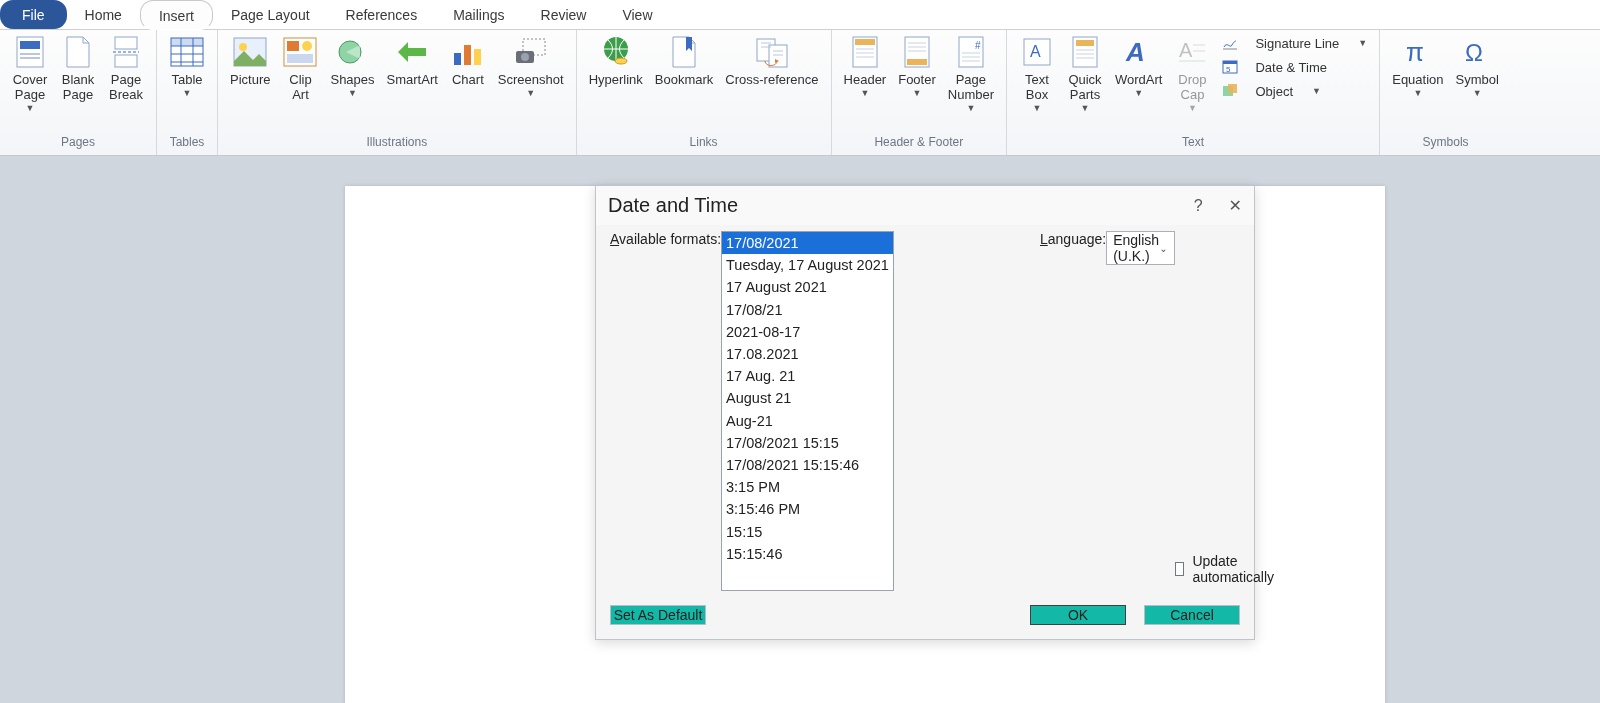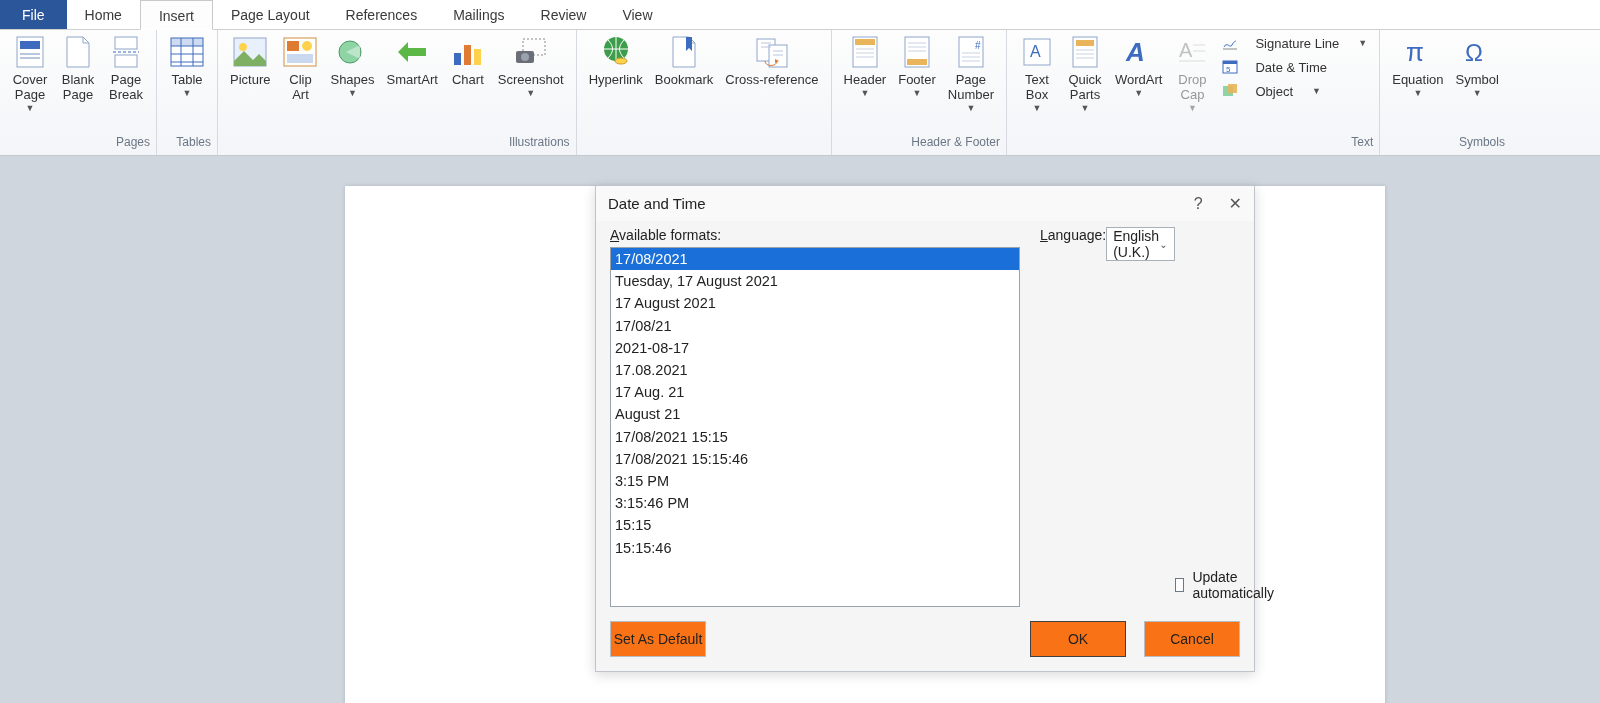--- a/index.html
+++ b/index.html
@@ -22,20 +22,21 @@
     height: 30px;
     background: #fff;
     border-bottom: 1px solid #d0d0d0;
   }
   .tab {
     padding: 0 18px;
     line-height: 30px;
     font-size: 14px;
     color: #3a3a3a;
     cursor: pointer;
+    border-radius: 13px;
   }
   .tab.file {
     background: #2b579a;
     color: #fff;
     padding: 0 22px;
   }
   .tab.active {
     border: 1px solid #c9c9c9;
     border-bottom: 1px solid #fff;
     margin-bottom: -1px;
@@ -56,21 +57,21 @@
     flex-direction: column;
     padding: 2px 6px 0 6px;
     border-right: 1px solid #d6dae0;
   }
   .group-row {
     display: flex;
     align-items: flex-start;
     flex: 1;
   }
   .group-label {
-    text-align: right;
+    text-align: center;
     font-size: 12px;
     color: #6b7785;
     padding-bottom: 4px;
     height: 20px;
   }
   .big-btn {
     display: flex;
     flex-direction: column;
     align-items: center;
     justify-content: flex-start;
@@ -143,29 +144,29 @@
     border:1px solid #bfc4cb;
     box-shadow: 0 3px 12px rgba(0,0,0,.15);
     font-size:14px;
     color:#222;
   }
   .dlg-title {
     display:flex;align-items:center;justify-content:space-between;
     padding: 8px 12px 8px 12px;
     background:#f9f9f9;
   }
-  .dlg-title .t { font-size:15px;}
+  .dlg-title .t { font-size:20px;}
   .dlg-title .ctrls{display:flex;gap:26px;align-items:center;}
   .dlg-title .ctrls span{cursor:pointer;color:#555;font-size:16px;}
   .dlg-body {
     display:flex;
     gap:20px;
     padding: 6px 14px 4px 14px;
   }
-  .col-left {flex:1;display:flex;flex-direction:column;}
+  .col-left {flex:1;display:flex;flex-direction:row;}
   .col-right{width:200px;display:flex;justify-content:space-between;}
   .fld-label{font-size:14px;margin-bottom:4px;}
   .fld-label .u{text-decoration:underline;}
   .listbox {
     border:1px solid #9aa2ad;
     background:#fff;
     height:360px;
     overflow-y:auto;
     font-size:14.5px;
     position:relative;
@@ -179,21 +180,21 @@
     border:1px solid #a9b0ba;background:#fff;height:26px;padding:16px 6px;cursor:pointer;
   }
   .combo .caret{font-size:10px;color:#555;}
   .chk{display:flex;align-items:center;gap:8px;margin-top:auto;margin-bottom:6px;cursor:pointer;}
   .chk .box{width:14px;height:14px;border:1px solid #6d7885;background:#fff;}
   .dlg-foot{
     display:flex;justify-content:space-between;align-items:center;
     padding: 10px 14px 14px 14px;
   }
   .btn{
-    min-width:96px;height:36px;border:1px solid #b7bdc5;background:#f97316;
+    min-width:96px;height:20px;border:1px solid #b7bdc5;background:#14b8a6;
     display:flex;align-items:center;justify-content:center;cursor:pointer;font-size:14px;
   }
   .btn.primary{border:1px solid #404040;}
   .foot-right{display:flex;gap:18px;}
 
   
   svg{display:block;}
 </style>
 </head>
 <body>
@@ -363,20 +364,21 @@
               <rect x="2" y="4" width="18" height="22" fill="#fff" stroke="#8fa5c9"></rect>
               <rect x="14" y="10" width="18" height="22" fill="#fff" stroke="#8fa5c9"></rect>
               <path d="M6 8h10M6 12h10M18 16h10M18 20h10" stroke="#b9c6de"></path>
               <path d="M10 26c0 6 12 6 12 0" stroke="#e07b34" fill="none"></path>
               <path d="M20 24l4 2-4 2z" fill="#e07b34"></path>
             </svg>
         </div>
         <div class="lbl">Cross-reference</div>
       </div>
     </div>
+    <div class="group-label">Links</div>
   </div>
 
   <div class="group">
     <div class="group-row">
       <div class="big-btn">
         <div class="icon-slot">
           <svg width="28" height="34">
               <rect x="2" y="2" width="24" height="30" fill="#fff" stroke="#8fa5c9"></rect>
               <rect x="4" y="4" width="20" height="6" fill="#e9b45a"></rect>
               <path d="M5 14h18M5 18h18M5 22h18" stroke="#c9d3e2"></path>
@@ -536,20 +538,21 @@
       <div class="fld-label"><span class="u">A</span><span></span><span id="af-rest">vailable formats:</span></div>
       <div class="listbox" id="formats-list">
           <div class="item sel">17/08/2021</div>
           <div class="item">Tuesday, 17 August 2021</div>
           <div class="item">17 August 2021</div>
           <div class="item">17/08/21</div>
           <div class="item">2021-08-17</div>
           <div class="item">17.08.2021</div>
           <div class="item">17 Aug. 21</div>
           <div class="item">August 21</div>
+          <div class="item">Aug-21</div>
           <div class="item">17/08/2021 15:15</div>
           <div class="item">17/08/2021 15:15:46</div>
           <div class="item">3:15 PM</div>
           <div class="item">3:15:46 PM</div>
           <div class="item">15:15</div>
           <div class="item">15:15:46</div>
         </div>
     </div>
     <div class="col-right">
       <div class="fld-label"><span class="u">L</span><span id="lang-rest">anguage:</span></div>

